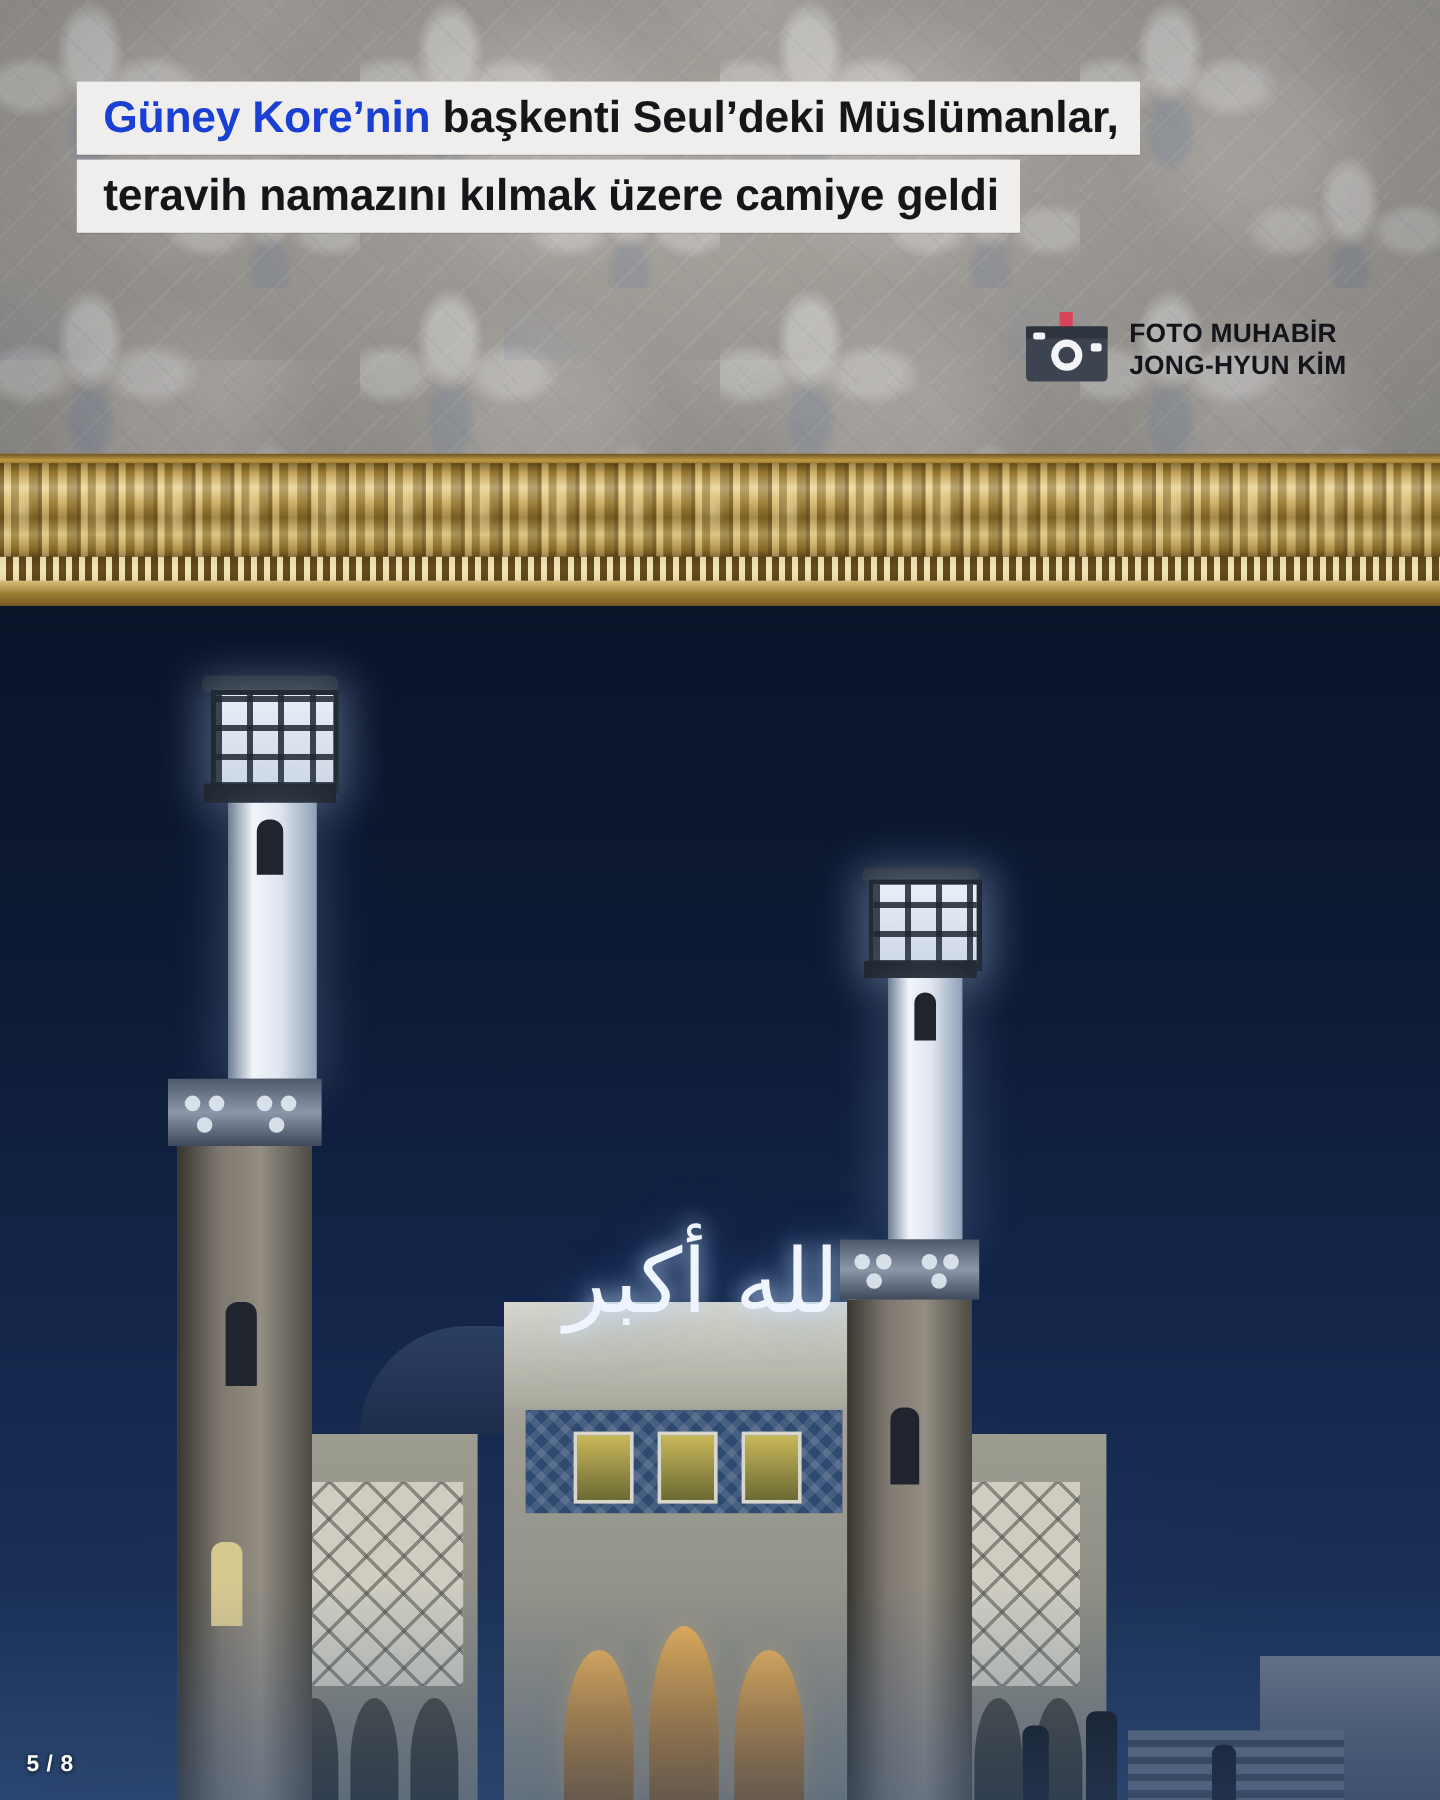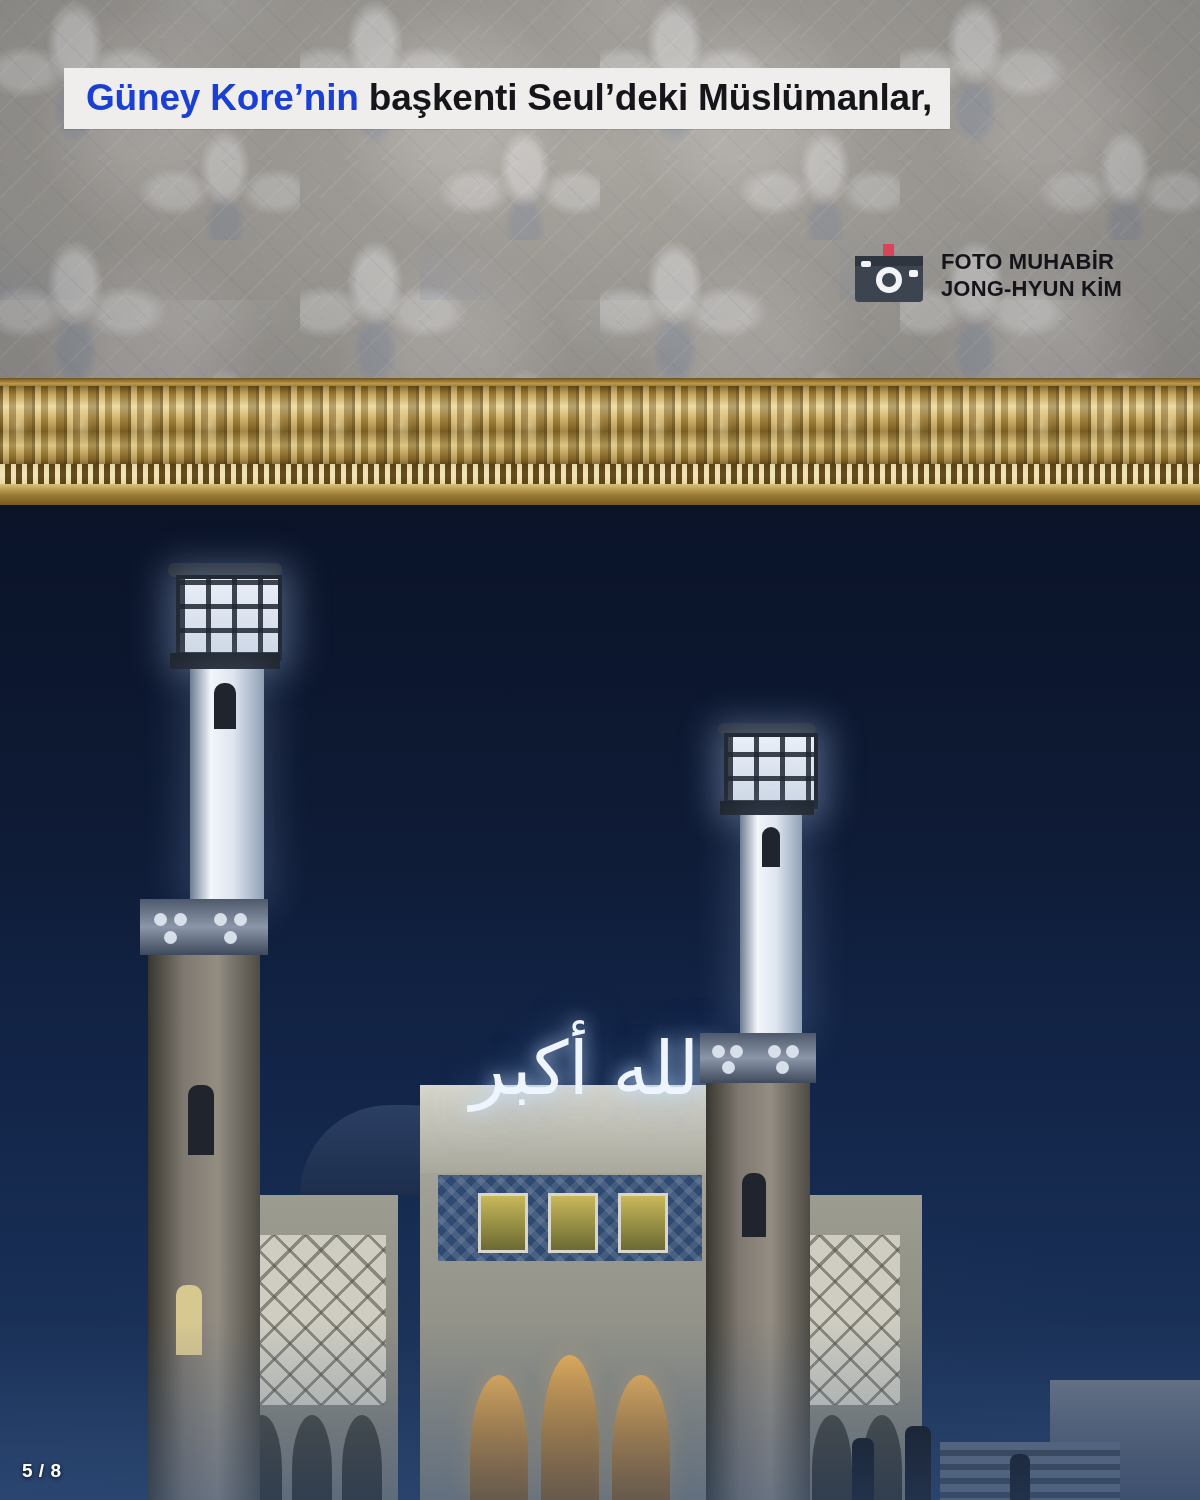--- a/index.html
+++ b/index.html
@@ -89,21 +89,21 @@
     white-space: nowrap;
   }
   .headline-highlight {
     color: #1a3fd4;
   }
 
   
   .credit {
     position: absolute;
     right: 78px;
-    top: 244px;
+    top: 260px;
     display: flex;
     align-items: center;
     gap: 14px;
   }
   .credit-icon {
     width: 74px;
     height: 62px;
     position: relative;
     flex: none;
   }
@@ -368,20 +368,21 @@
     <div class="header-pattern"></div>
     <div class="header-pattern2"></div>
     <div class="header-vignette"></div>
   </div>
 
   <div class="headline">
     <div class="headline-line">
       <span class="headline-highlight">Güney Kore’nin</span>
         <span> başkenti Seul’deki Müslümanlar,</span>
     </div>
+    <div class="headline-line">teravih namazını kılmak üzere camiye geldi</div>
   </div>
 
   <div class="credit">
     <span class="credit-icon">
       <svg width="74" height="62" viewBox="0 0 74 62" xmlns="http://www.w3.org/2000/svg">
         <rect x="30" y="0" width="11" height="16" fill="#d9445a"></rect>
         <rect x="2" y="12" width="68" height="46" rx="4" fill="#3c4450"></rect>
         <rect x="2" y="12" width="68" height="10" fill="#2e353f"></rect>
         <circle cx="36" cy="36" r="13" fill="#f2f4f7"></circle>
         <circle cx="36" cy="36" r="7" fill="#3c4450"></circle>

